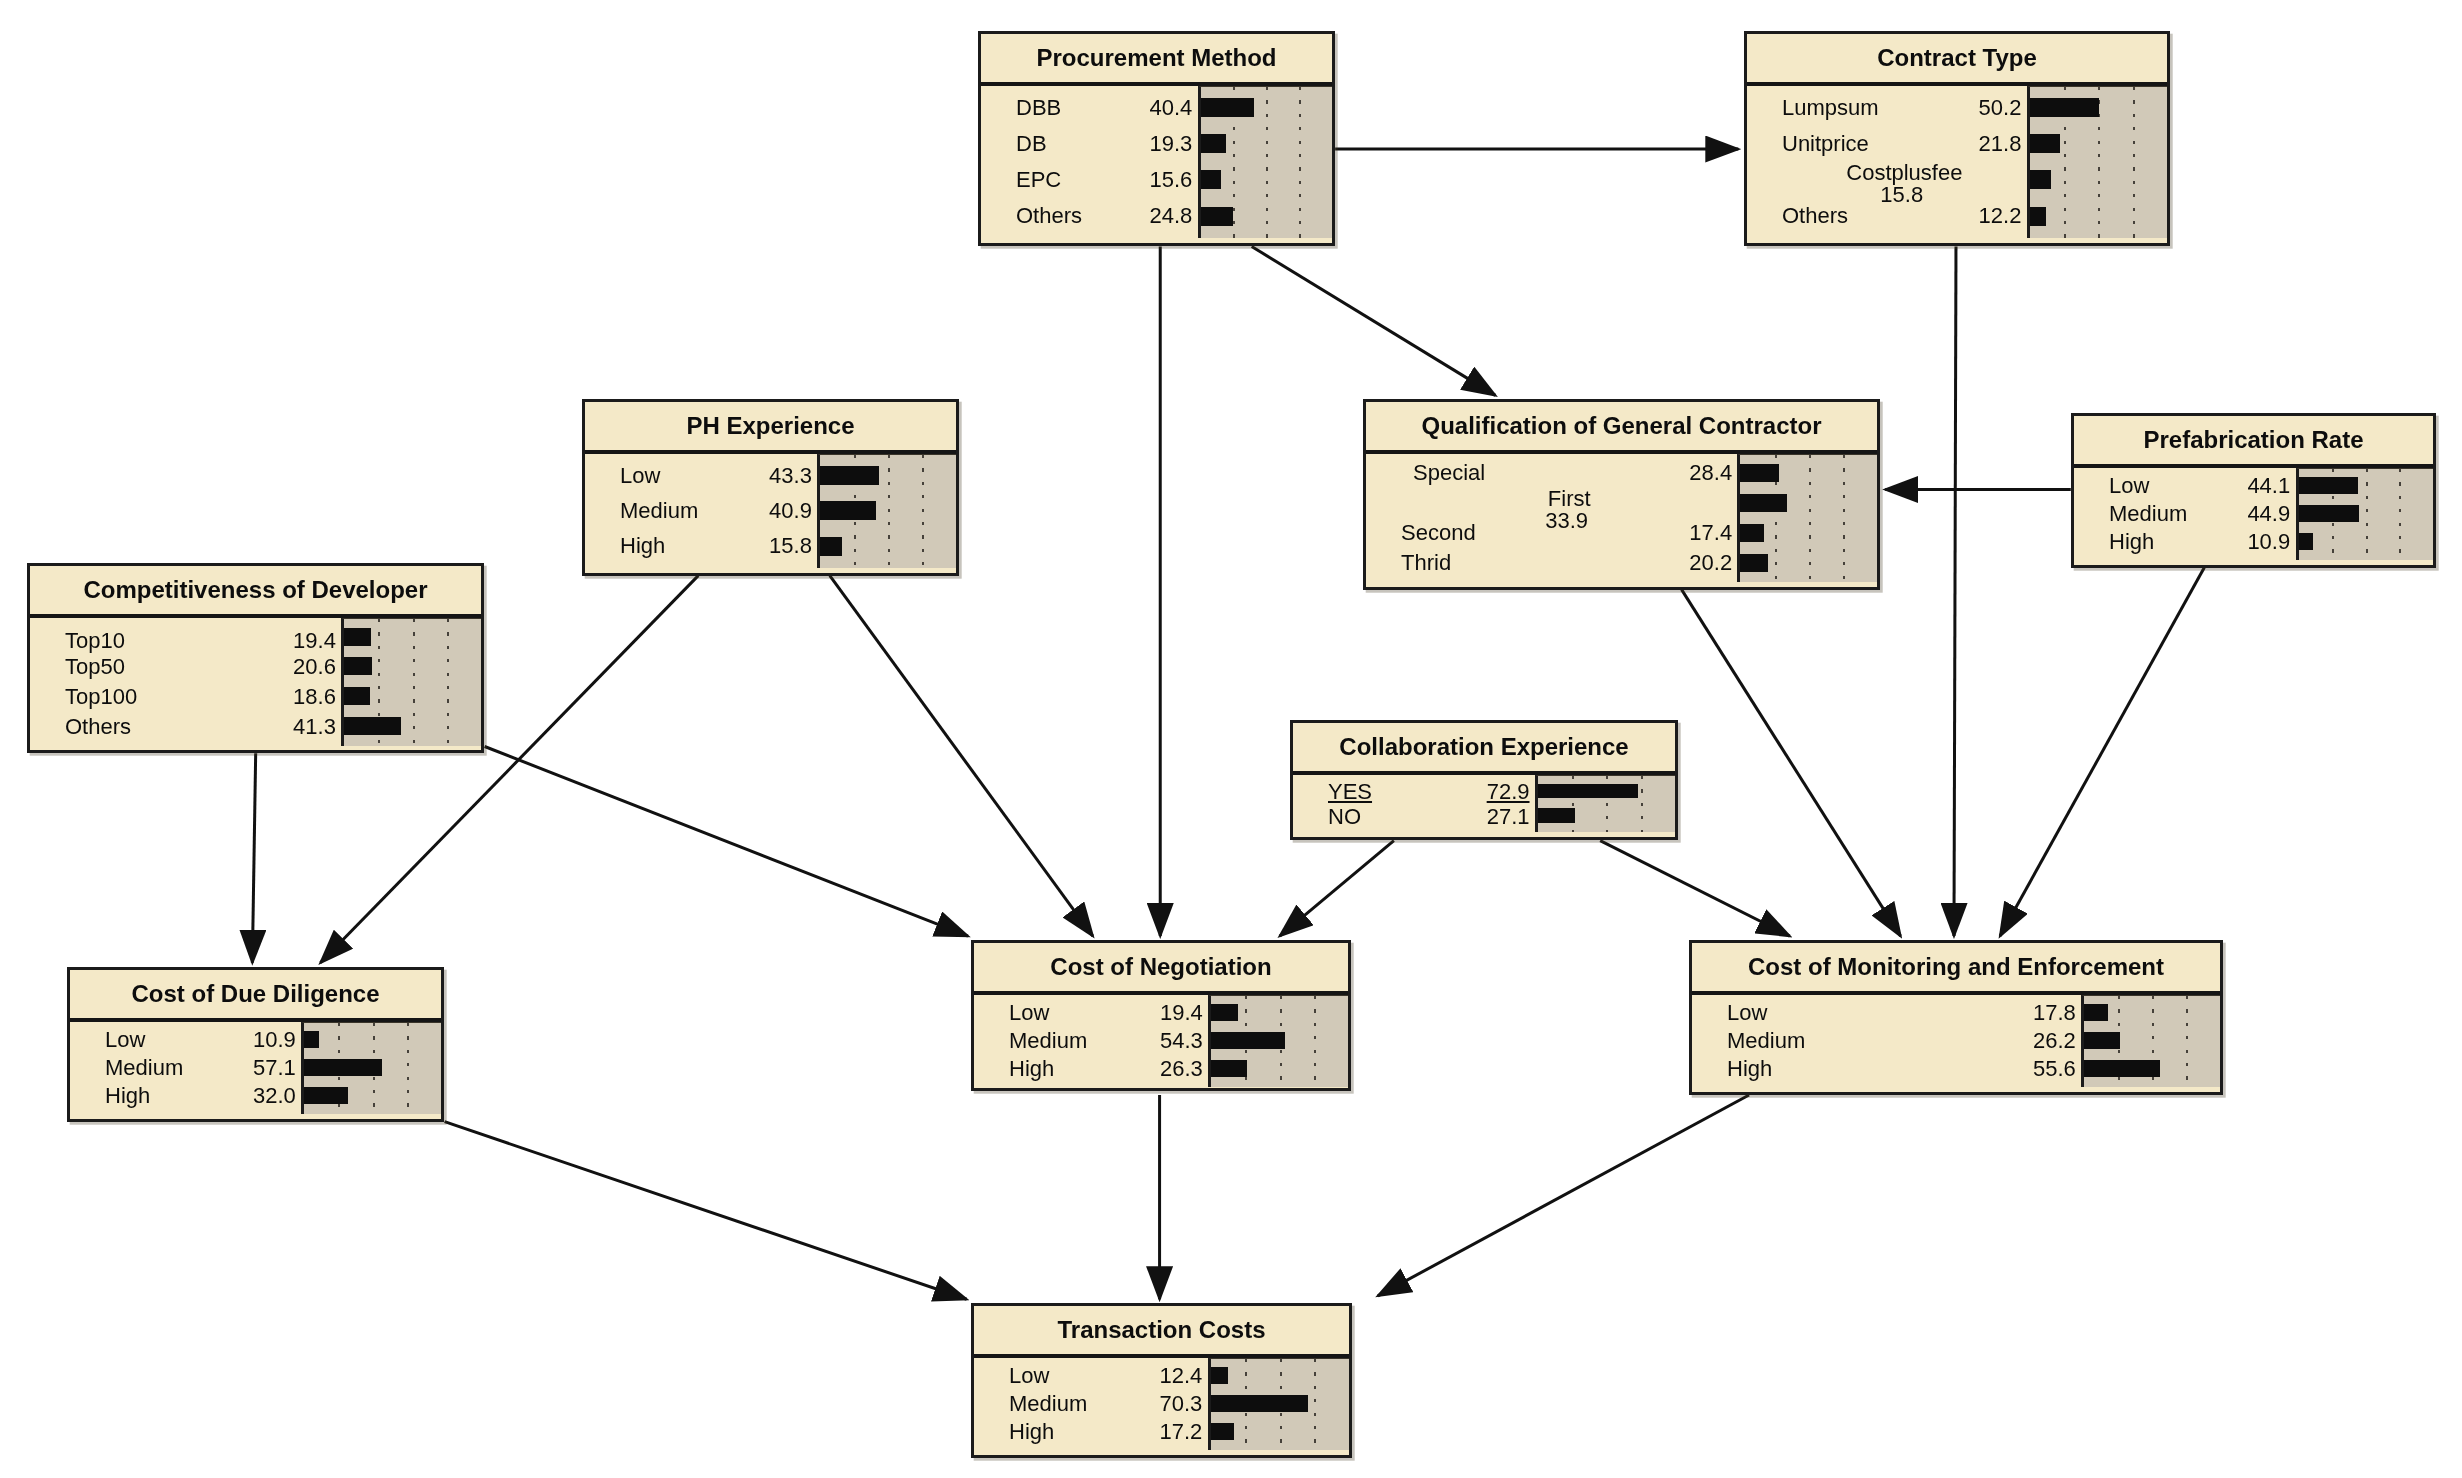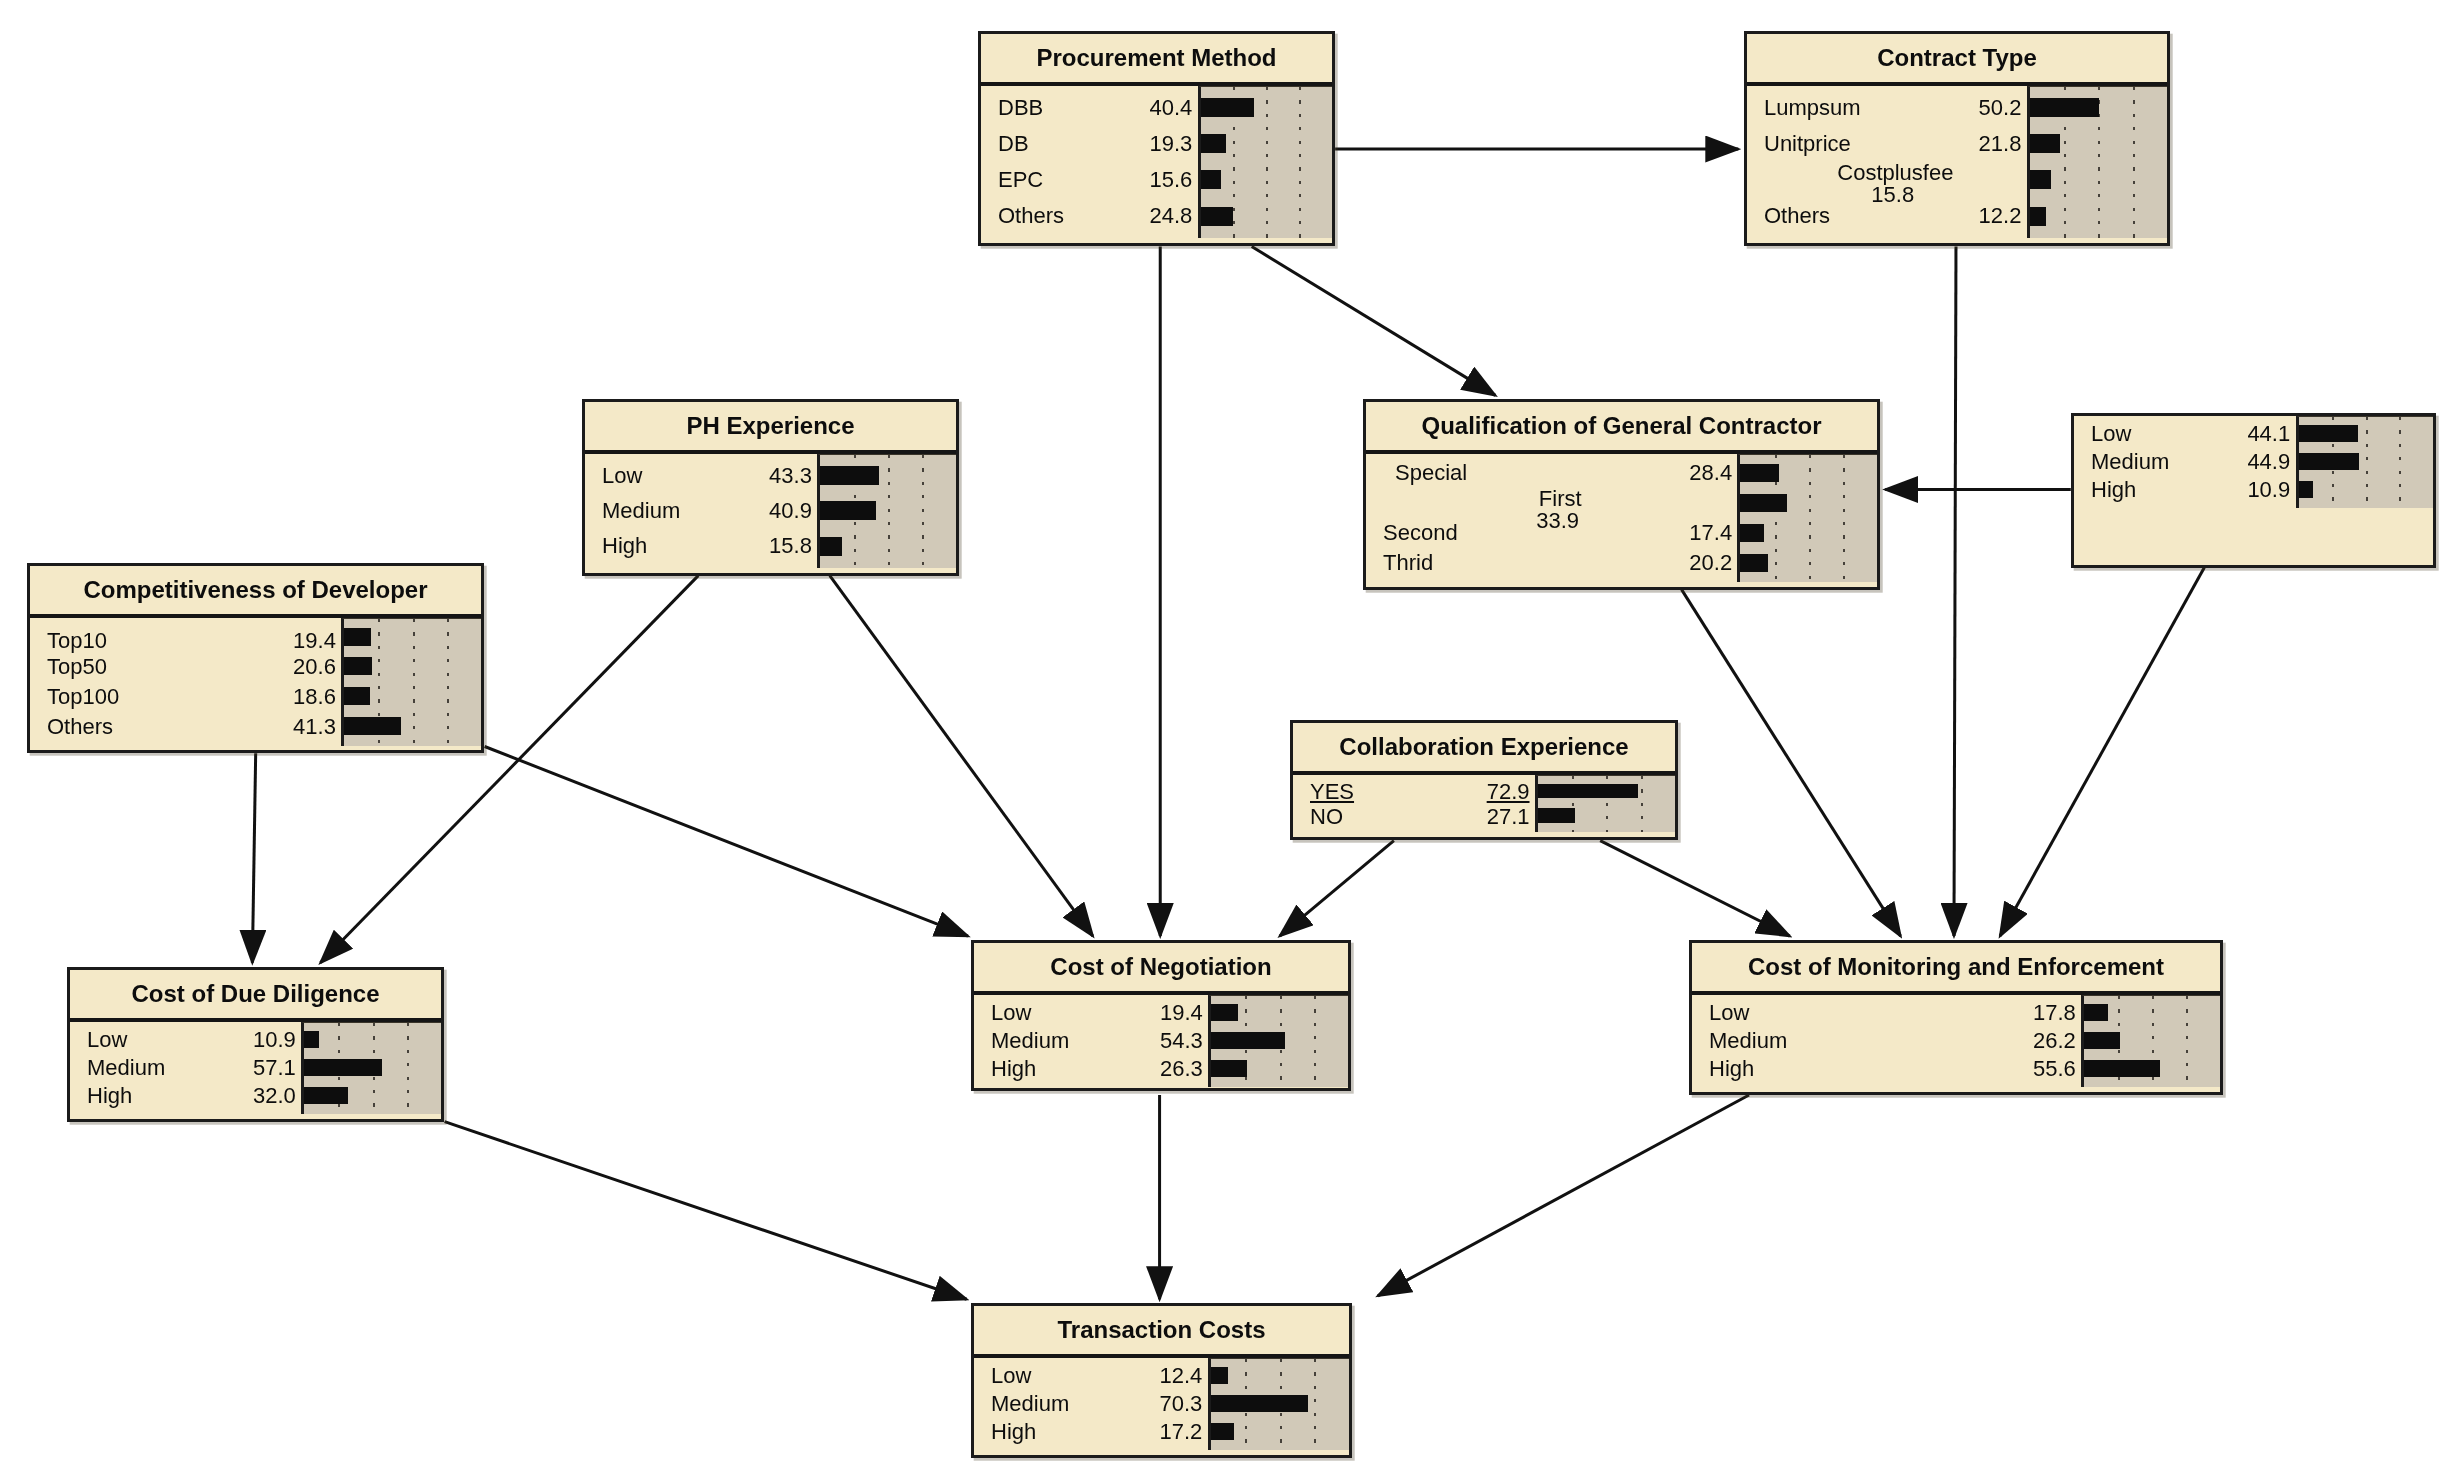--- a/index.html
+++ b/index.html
@@ -30,21 +30,21 @@
     position:relative;
     display:flex;
     width:100%;
   }
   .labels-col{
     position:relative;
     height:100%;
   }
   .state-row{
     display:flex;align-items:center;justify-content:space-between;
-    padding-left:17px;
+    padding-left:35px;
     font-size:22px;color:#0d0d0d;
     line-height:1;
     white-space:nowrap;
   }
   .state-label{}
   .state-prob{padding-right:5.3px;}
   .barzone{
     position:relative;
     flex:1;
     background:#d1c9b8;
@@ -205,20 +205,21 @@
           <div class="grid-line" style="left: 50%;"></div>
           <div class="grid-line" style="left: 75%;"></div>
           <div class="prob-bar" style="background: rgb(13, 13, 13); height: 18px; top: 8.7px; width: 28.4%;"></div>
           <div class="prob-bar" style="background: rgb(13, 13, 13); height: 18px; top: 39px; width: 33.9%;"></div>
           <div class="prob-bar" style="background: rgb(13, 13, 13); height: 18px; top: 69px; width: 17.4%;"></div>
           <div class="prob-bar" style="background: rgb(13, 13, 13); height: 18px; top: 99px; width: 20.2%;"></div>
         </div>
       </div>
     </div>
     <div class="node" style="left: 2071px; top: 413px; width: 365px; height: 155px; background: rgb(244, 233, 200); border-color: rgb(27, 27, 27);">
+      <div class="node-title">Prefabrication Rate</div>
       <div class="node-body" style="height: 92px;">
         <div class="labels-col" style="width: 61.7%; padding-top: 4px;">
           <div class="state-row" style="height: 28px;">
             <span class="state-label">Low</span>
             <span class="state-prob">44.1</span>
           </div>
           <div class="state-row" style="height: 28px;">
             <span class="state-label">Medium</span>
             <span class="state-prob">44.9</span>
           </div>

